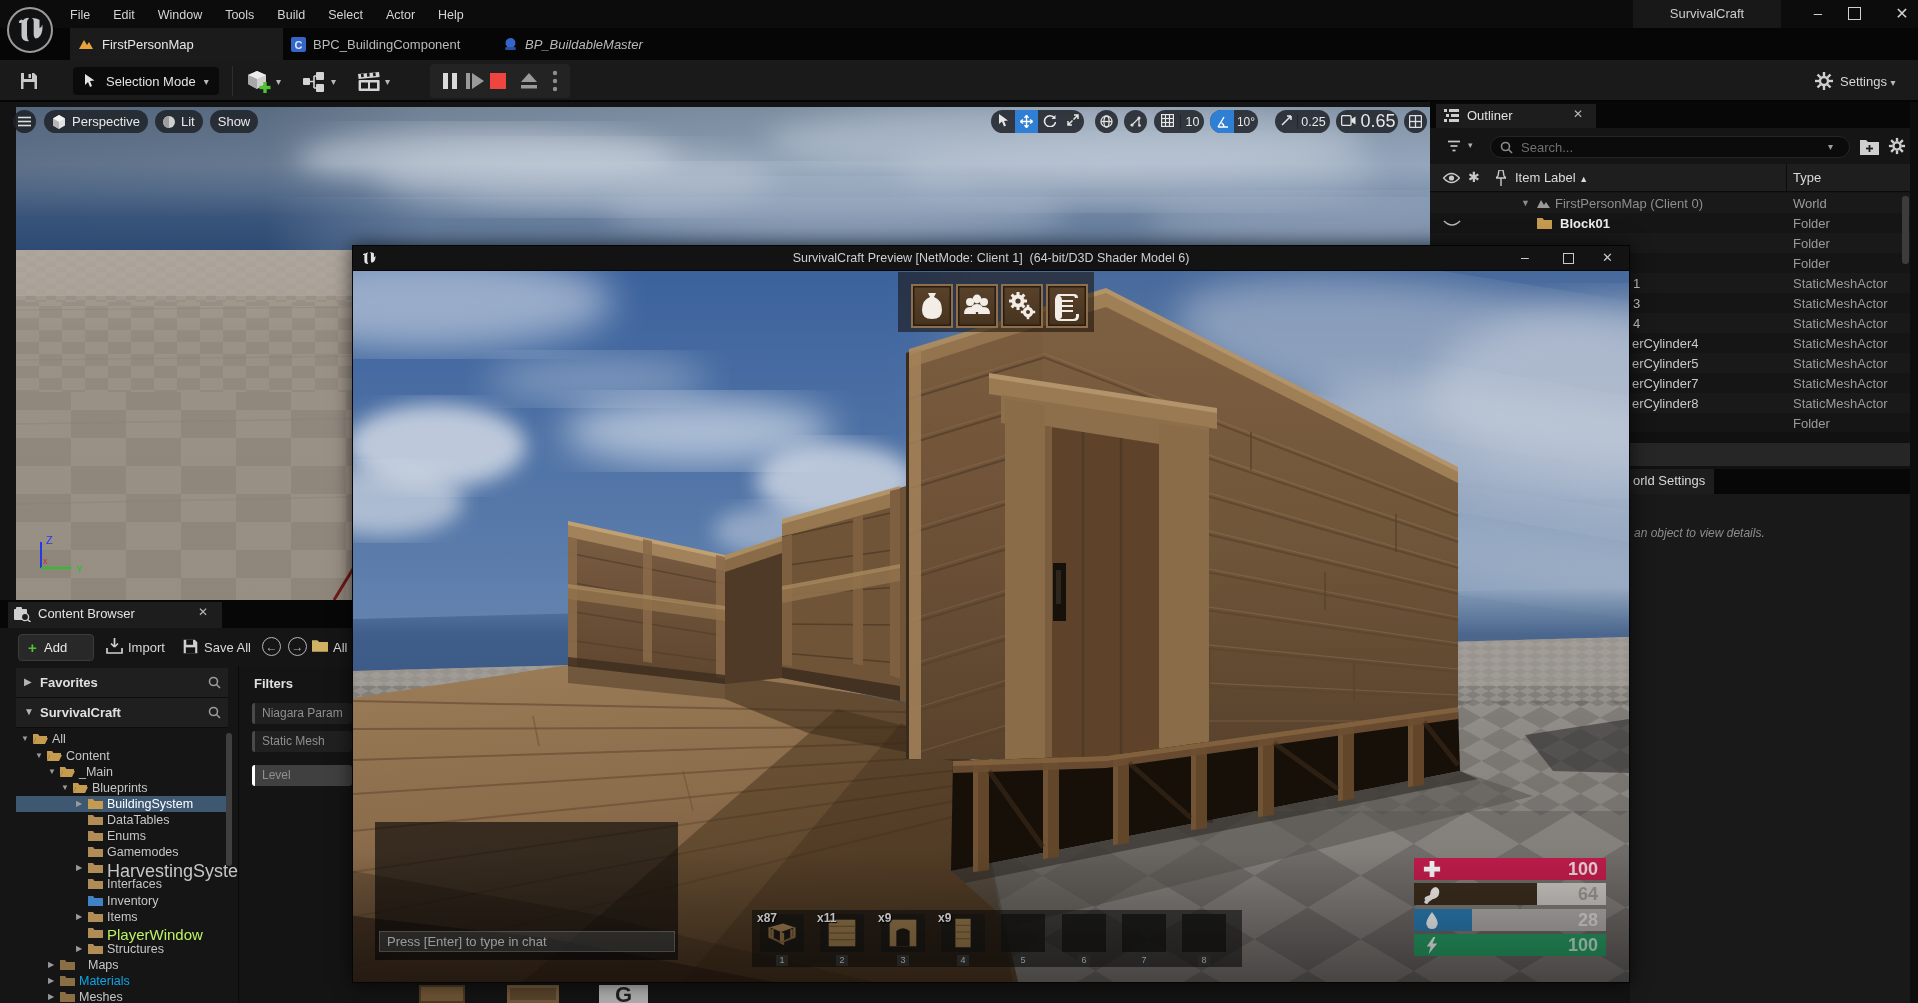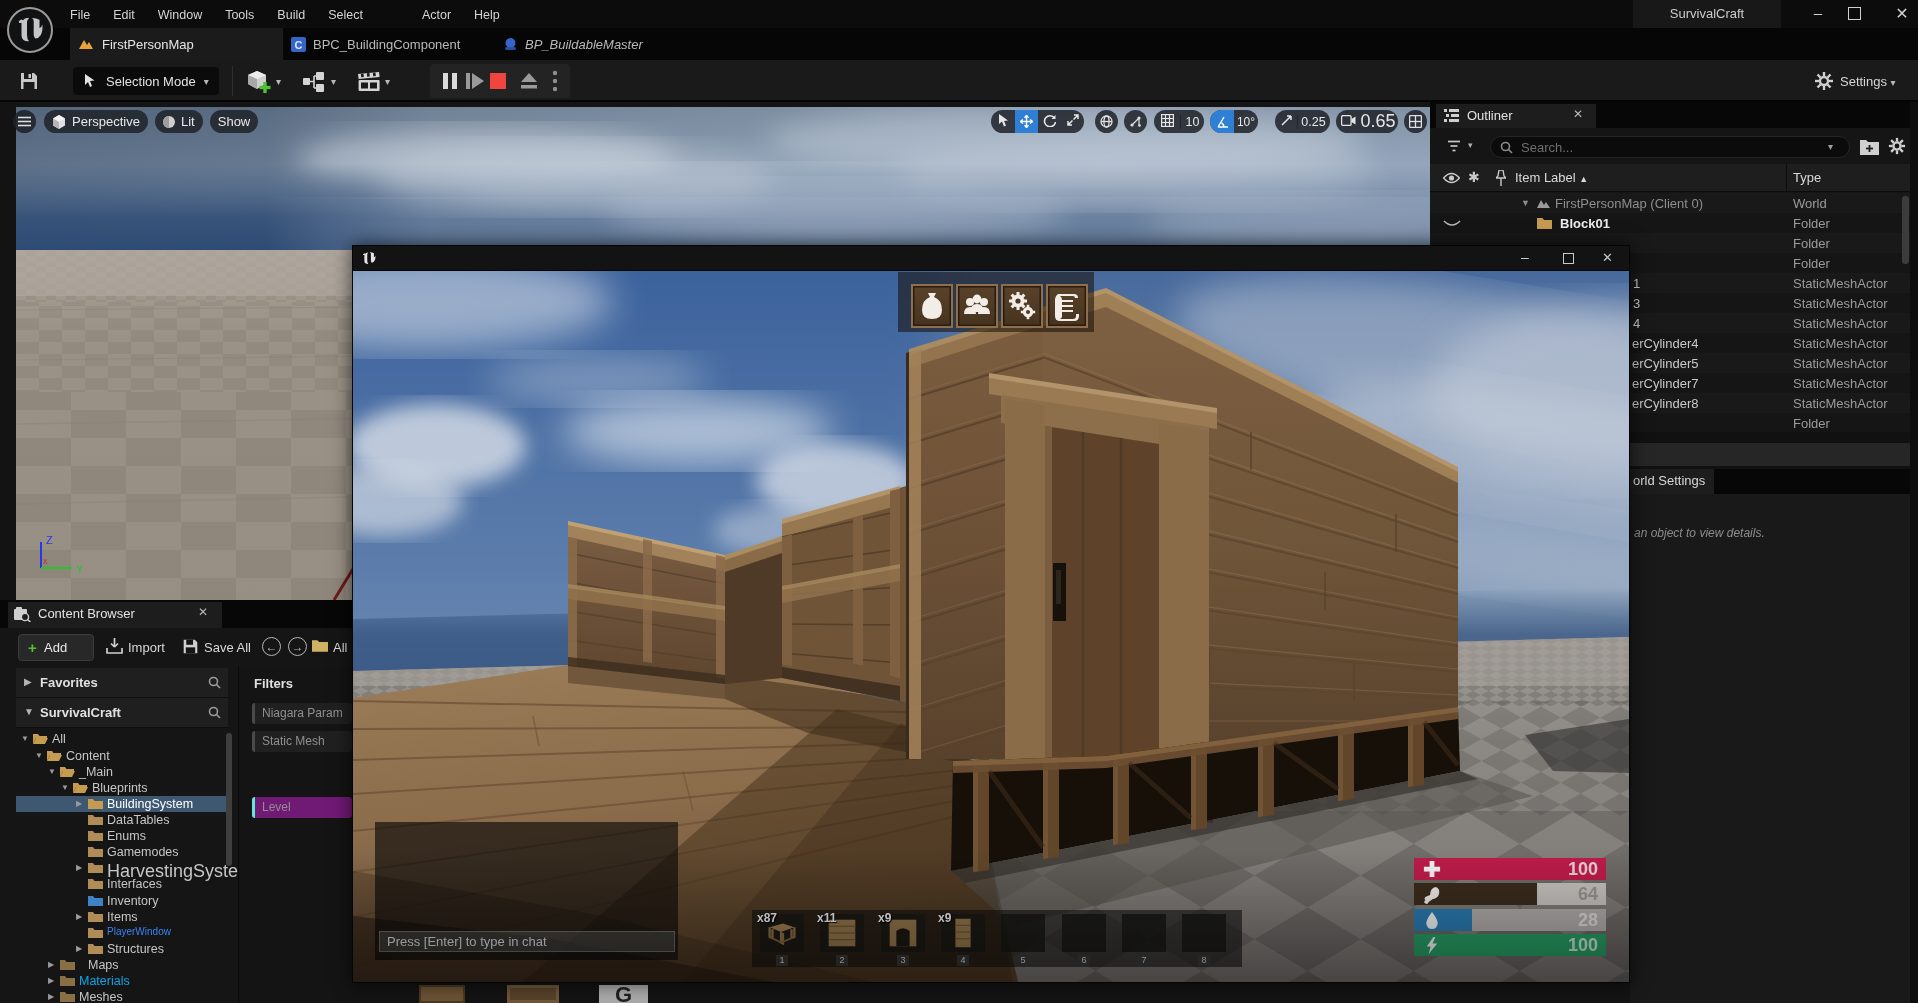--- a/index.html
+++ b/index.html
@@ -10,21 +10,21 @@
   .pill { position:absolute; background:rgba(30,34,40,0.85); border-radius:12px;
     color:#e8e8e8; font-size:13px; display:flex; align-items:center; height:23px; }
   svg { display:block; }
 </style>
 </head>
 <body>
 
 
 <div class="abs" style="left:0;top:0;width:1918px;height:28px;background:#0c0c0c;"></div>
 <div class="abs" style="left:70px;top:8px;color:#d4d4d4;font-size:12.5px;white-space:nowrap;">
-  <span style="margin-right:23px;">File</span><span style="margin-right:23px;">Edit</span><span style="margin-right:23px;">Window</span><span style="margin-right:23px;">Tools</span><span style="margin-right:23px;">Build</span><span style="margin-right:23px;">Select</span><span style="margin-right:23px;margin-left:36px;">Actor</span><span>Help</span>
+  <span style="margin-right:23px;">File</span><span style="margin-right:23px;">Edit</span><span style="margin-right:23px;">Window</span><span style="margin-right:23px;">Tools</span><span style="margin-right:23px;">Build</span><span style="margin-right:23px;">Select</span><span style="margin-right:23px;">Actor</span><span>Help</span>
 </div>
 <div class="abs" style="left:1633px;top:0;width:148px;height:28px;background:#181818;color:#cccccc;font-size:13px;text-align:center;line-height:28px;">SurvivalCraft</div>
 <div class="abs" style="left:1806px;top:4px;width:24px;height:20px;color:#cfcfcf;font-size:15px;text-align:center;">–</div>
 <div class="abs" style="left:1848px;top:7px;width:13px;height:13px;border:1.5px solid #cfcfcf;"></div>
 <div class="abs" style="left:1890px;top:4px;width:24px;height:20px;color:#cfcfcf;font-size:16px;text-align:center;">✕</div>
 
 
 <div class="abs" style="left:0;top:28px;width:1918px;height:32px;background:#060606;"></div>
 <div class="abs" style="left:70px;top:28px;width:213px;height:32px;background:#1b1b1b;"></div>
 <svg class="abs" style="left:78px;top:36px;" width="16" height="16" viewBox="0 0 16 16">
@@ -560,21 +560,21 @@
     </svg>
 <div class="abs" style="left:107px;top:894px;color:#c6c6c6;font-size:12.5px;white-space:nowrap;">Inventory</div>
 <div class="abs" style="left:76px;top:912px;color:#9a9a9a;font-size:8px;">▶</div>
 <svg class="abs" style="left:88px;top:910px;" width="15" height="14" viewBox="0 0 15 14">
       <path d="M0 2 h5 l1.5 2 h8.5 v8 h-15 z" fill="#b08d57"></path>
     </svg>
 <div class="abs" style="left:107px;top:910px;color:#c6c6c6;font-size:12.5px;white-space:nowrap;">Items</div>
 <svg class="abs" style="left:88px;top:926px;" width="15" height="14" viewBox="0 0 15 14">
       <path d="M0 2 h5 l1.5 2 h8.5 v8 h-15 z" fill="#b08d57"></path>
     </svg>
-<div class="abs" style="left:107px;top:926px;color:#3b82f6;font-size:10px;white-space:nowrap;">PlayerWindow</div>
+<div class="abs" style="left:107px;top:926px;color:#bef264;font-size:15px;white-space:nowrap;">PlayerWindow</div>
 <div class="abs" style="left:76px;top:944px;color:#9a9a9a;font-size:8px;">▶</div>
 <svg class="abs" style="left:88px;top:942px;" width="15" height="14" viewBox="0 0 15 14">
       <path d="M0 2 h5 l1.5 2 h8.5 v8 h-15 z" fill="#b08d57"></path>
     </svg>
 <div class="abs" style="left:107px;top:942px;color:#c6c6c6;font-size:12.5px;white-space:nowrap;">Structures</div>
 <div class="abs" style="left:48px;top:960px;color:#9a9a9a;font-size:8px;">▶</div>
 <svg class="abs" style="left:60px;top:958px;" width="15" height="14" viewBox="0 0 15 14">
       <path d="M0 2 h5 l1.5 2 h8.5 v8 h-15 z" fill="#8a6f45"></path>
     </svg>
 <div class="abs" style="left:88px;top:958px;color:#c6c6c6;font-size:12.5px;white-space:nowrap;">Maps</div>
@@ -588,35 +588,36 @@
       <path d="M0 2 h5 l1.5 2 h8.5 v8 h-15 z" fill="#8a6f45"></path>
     </svg>
 <div class="abs" style="left:79px;top:990px;color:#c6c6c6;font-size:12.5px;white-space:nowrap;">Meshes</div>
 </div>
 <div class="abs" style="left:226px;top:733px;width:6px;height:133px;background:#3f3f3f;border-radius:3px;"></div>
 
 <div class="abs" style="left:238px;top:666px;width:114px;height:337px;background:#141414;border-left:1px solid #0a0a0a;"></div>
 <div class="abs txt" style="left:254px;top:676px;color:#e0e0e0;font-weight:bold;">Filters</div>
 <div class="abs" style="left:252px;top:703px;width:100px;height:21px;background:#202020;border-radius:3px;border-left:3px solid #4a4a4a;color:#8f8f8f;font-size:12px;line-height:21px;padding-left:7px;">Niagara Param</div>
 <div class="abs" style="left:252px;top:731px;width:100px;height:21px;background:#202020;border-radius:3px;border-left:3px solid #4a4a4a;color:#8f8f8f;font-size:12px;line-height:21px;padding-left:7px;">Static Mesh</div>
-<div class="abs" style="left:252px;top:797px;width:100px;height:21px;background:#701a75;border-radius:3px;border-left:3px solid #5eead4;color:#8f8f8f;font-size:12px;line-height:21px;padding-left:7px;">Level</div>
+<div class="abs" style="left:252px;top:765px;width:100px;height:21px;background:#404040;border-radius:3px;border-left:3px solid #ffffff;color:#8f8f8f;font-size:12px;line-height:21px;padding-left:7px;">Level</div>
 
 
 <div class="abs" style="left:352px;top:983px;width:1278px;height:20px;background:#131313;"></div>
 <div class="abs" style="left:419px;top:985px;width:46px;height:18px;background:#6b5234;border:2px solid #4a3822;"></div>
 <div class="abs" style="left:507px;top:985px;width:52px;height:18px;background:#57422a;border:3px solid #6e563a;"></div>
 <div class="abs" style="left:599px;top:985px;width:49px;height:18px;background:#ababab;color:#202020;font-weight:bold;font-size:22px;text-align:center;line-height:20px;">G</div>
 
 
 <div class="abs" style="left:352px;top:245px;width:1278px;height:738px;background:#141414;border:1px solid #050505;box-shadow:0 0 18px rgba(0,0,0,0.65);" id="preview">
 
   <div class="abs" style="left:0;top:0;width:1276px;height:25px;background:#131313;border-bottom:1px solid #060606;"></div>
   <svg class="abs" style="left:6px;top:3px;" width="19" height="19" viewBox="0 0 46 46">
     <path d="M13 10 q-4 2-3 4 q1 1.4 3 0 l0 15 q0 4 2.6 5.8 q2.8 2 7 1.6 q-2.6-3-2.6-8 l0-15 q0-3 2.4-4.2 l-1.2-1 q-4.4 0.5-6.2 3 z M26 8.5 q2.8 0.6 2.8 3.8 l0 16 q0 3.5 2.3 5 q4.4-0.8 6.3-4 q3.4-6 2.2-13.5 q-0.8 3.8-3.5 4.4 l0-10 q-4.8-2.4-10-2 z" fill="#e4e4e4"></path>
   </svg>
+  <div class="abs" style="left:0;top:5px;width:1276px;text-align:center;color:#cfcfcf;font-size:12.5px;">SurvivalCraft Preview [NetMode: Client 1]&nbsp;&nbsp;(64-bit/D3D Shader Model 6)</div>
   <div class="abs" style="left:1168px;top:3px;color:#c9c9c9;font-size:14px;">–</div>
   <div class="abs" style="left:1210px;top:7px;width:11px;height:11px;border:1.5px solid #c9c9c9;"></div>
   <div class="abs" style="left:1249px;top:4px;color:#c9c9c9;font-size:13px;">✕</div>
 
   <div class="abs" style="left:0;top:25px;width:1276px;height:711px;overflow:hidden;" id="game">
 <svg class="abs" style="left:0;top:0;" width="1276" height="711" viewBox="0 0 1276 711">
 <defs>
 <linearGradient id="sky" x1="0" y1="0" x2="0" y2="1">
  <stop offset="0" stop-color="#47699c"></stop>
             <stop offset="0.35" stop-color="#7590b2"></stop>

